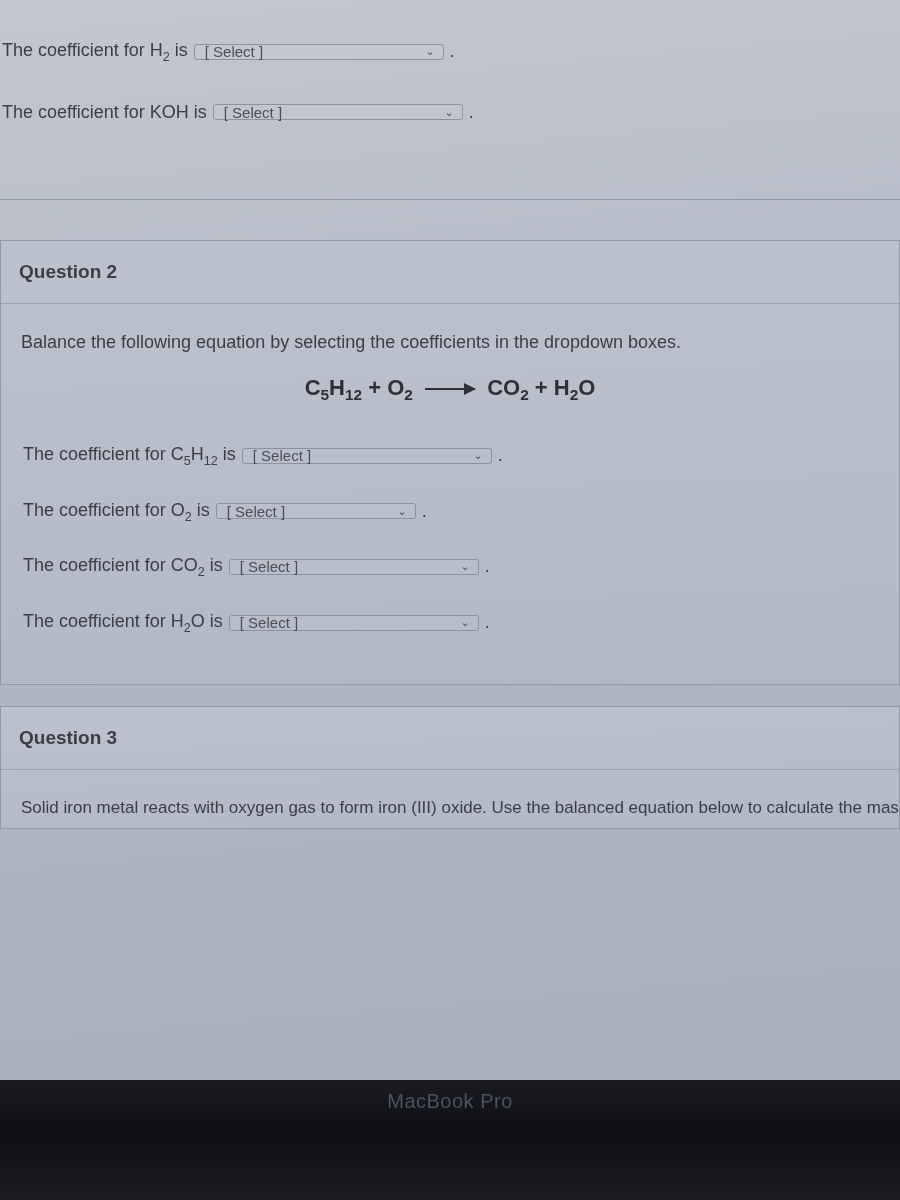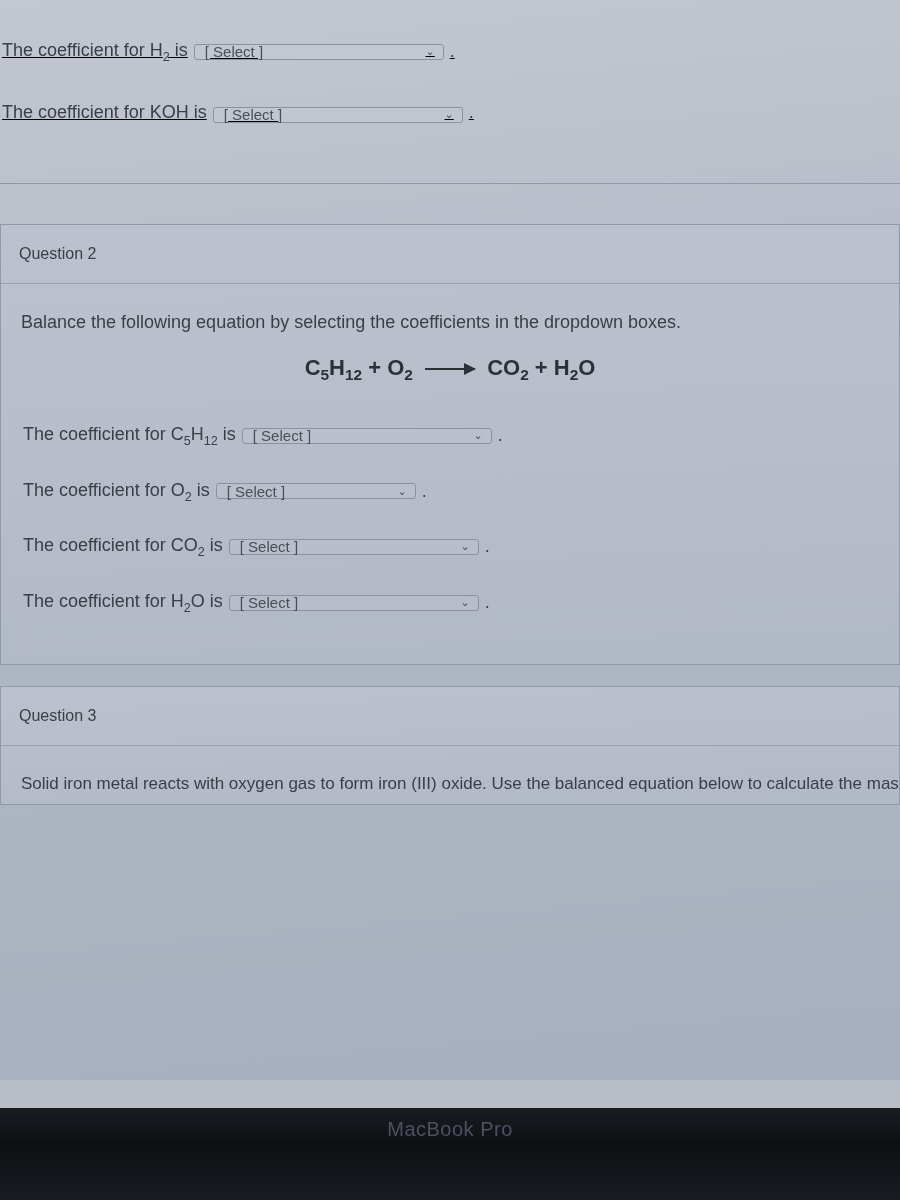--- a/index.html
+++ b/index.html
@@ -13,32 +13,31 @@
   }
   .screen {
     background: linear-gradient(175deg, #c2c7d0 0%, #b0b7c4 50%, #a8afbe 100%);
     width: 100%;
     height: 1080px;
     padding: 0;
   }
   .top-section {
     padding: 40px 8px 60px 0;
     border-bottom: 1px solid #9099a8;
-    text-decoration: underline;
   }
   .q-block {
     border: 1px solid #9099a8;
     margin-top: 40px;
     background: linear-gradient(178deg, #bcc2cd 0%, #b2b9c6 100%);
   }
   .q-header {
     padding: 20px 18px;
     border-bottom: 1px solid #9aa2b0;
-    font-size: 16px;
-    font-weight: normal;
+    font-size: 19px;
+    font-weight: bold;
     color: #3a3e46;
   }
   .q-body {
     padding: 28px 20px 50px 20px;
   }
   .prompt {
     font-size: 18px;
     color: #3a3e46;
     margin-bottom: 22px;
   }
@@ -111,21 +110,21 @@
     font-size: 17px;
     color: #3a3e46;
     text-decoration-color: #5a6070;
     white-space: nowrap;
   }
   .bezel {
     position: absolute;
     bottom: 0;
     left: 0;
     width: 100%;
-    height: 92px;
+    height: 120px;
     background: linear-gradient(180deg, #1a1c22 0%, #0e0f13 40%, #1a1c22 100%);
   }
   .logo {
     text-align: center;
     padding-top: 10px;
     font-size: 20px;
     color: #4a5260;
     letter-spacing: 0.5px;
     font-weight: 500;
   }
@@ -140,21 +139,21 @@
       <span class="coef-label">
         <span>The coefficient for H</span><sub>2</sub><span> is</span>
       </span>
       <div class="select-box">
         <span>[ Select ]</span>
         <span class="chev">⌄</span>
       </div>
       <span class="period">.</span>
     </div>
 
-    <div class="coef-row" style="padding-left:2px; margin-bottom:0;align-items:flex-end;">
+    <div class="coef-row" style="padding-left:2px; margin-bottom:16px;">
       <span class="coef-label">The coefficient for KOH is</span>
       <div class="select-box">
         <span>[ Select ]</span>
         <span class="chev">⌄</span>
       </div>
       <span class="period">.</span>
     </div>
   </div>
 
   <div class="q-block">

